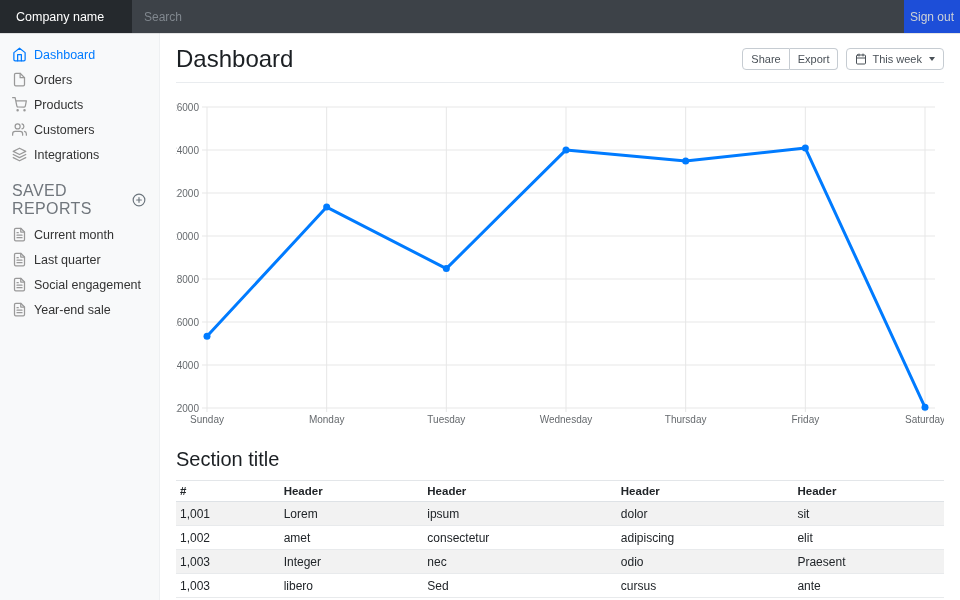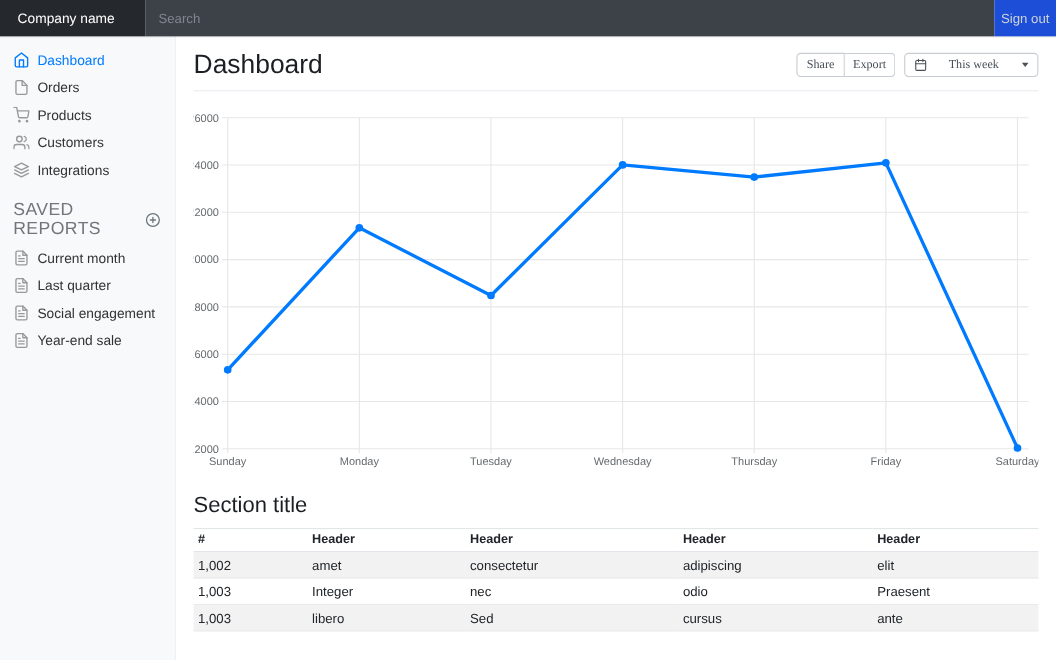--- a/index.html
+++ b/index.html
@@ -38,24 +38,24 @@
 
   
   .main { margin-left:160px; margin-top:33px; padding:0 16px; }
   .page-head { display:flex; align-items:center; justify-content:space-between;
     padding:12px 0 9px 0; border-bottom:1px solid #e9ecef; }
   .page-title { font-size:24px; font-weight:500; color:#1b1f23; }
   .head-tools { display:flex; align-items:center; gap:8px; }
   .btn-group { display:flex; }
   .btn { background:#fff; border:1px solid #c6ccd2; color:#495057;
     font-size:11px; padding:3px 8px; cursor:pointer; line-height:1.3;
-    font-family:Liberation Serif, serif; }
+    font-family:Liberation Sans, sans-serif; }
   .btn-group .btn:first-child { border-radius:4px 0 0 4px; }
   .btn-group .btn:last-child { border-radius:0 4px 4px 0; border-left:none; }
-  .btn.dropdown { border-radius:4px; display:flex; align-items:center; gap:19px; }
+  .btn.dropdown { border-radius:4px; display:flex; align-items:center; gap:5px; }
   .btn.dropdown .cal { width:12px; height:12px; display:flex; color:#495057; }
   .btn.dropdown .cal svg { width:12px; height:12px; }
   .caret { width:0; height:0; border-left:3.5px solid transparent;
     border-right:3.5px solid transparent; border-top:4px solid #495057;
     display:inline-block; margin-left:2px; }
 
   
   .chart-wrap { margin-top:16px; }
   .chart-wrap svg { display:block; }
 
@@ -272,20 +272,27 @@
         <tr id="table-head-row">
           <th>#</th>
           <th>Header</th>
           <th>Header</th>
           <th>Header</th>
           <th>Header</th>
         </tr>
       </thead>
     <tbody id="table-body">
         <tr>
+          <td>1,001</td>
+          <td>Lorem</td>
+          <td>ipsum</td>
+          <td>dolor</td>
+          <td>sit</td>
+        </tr>
+        <tr>
           <td>1,002</td>
           <td>amet</td>
           <td>consectetur</td>
           <td>adipiscing</td>
           <td>elit</td>
         </tr>
         <tr>
           <td>1,003</td>
           <td>Integer</td>
           <td>nec</td>

